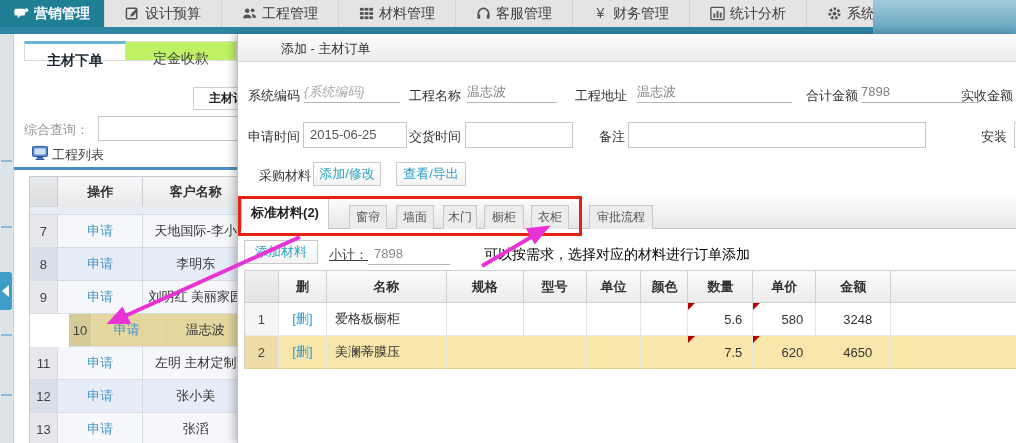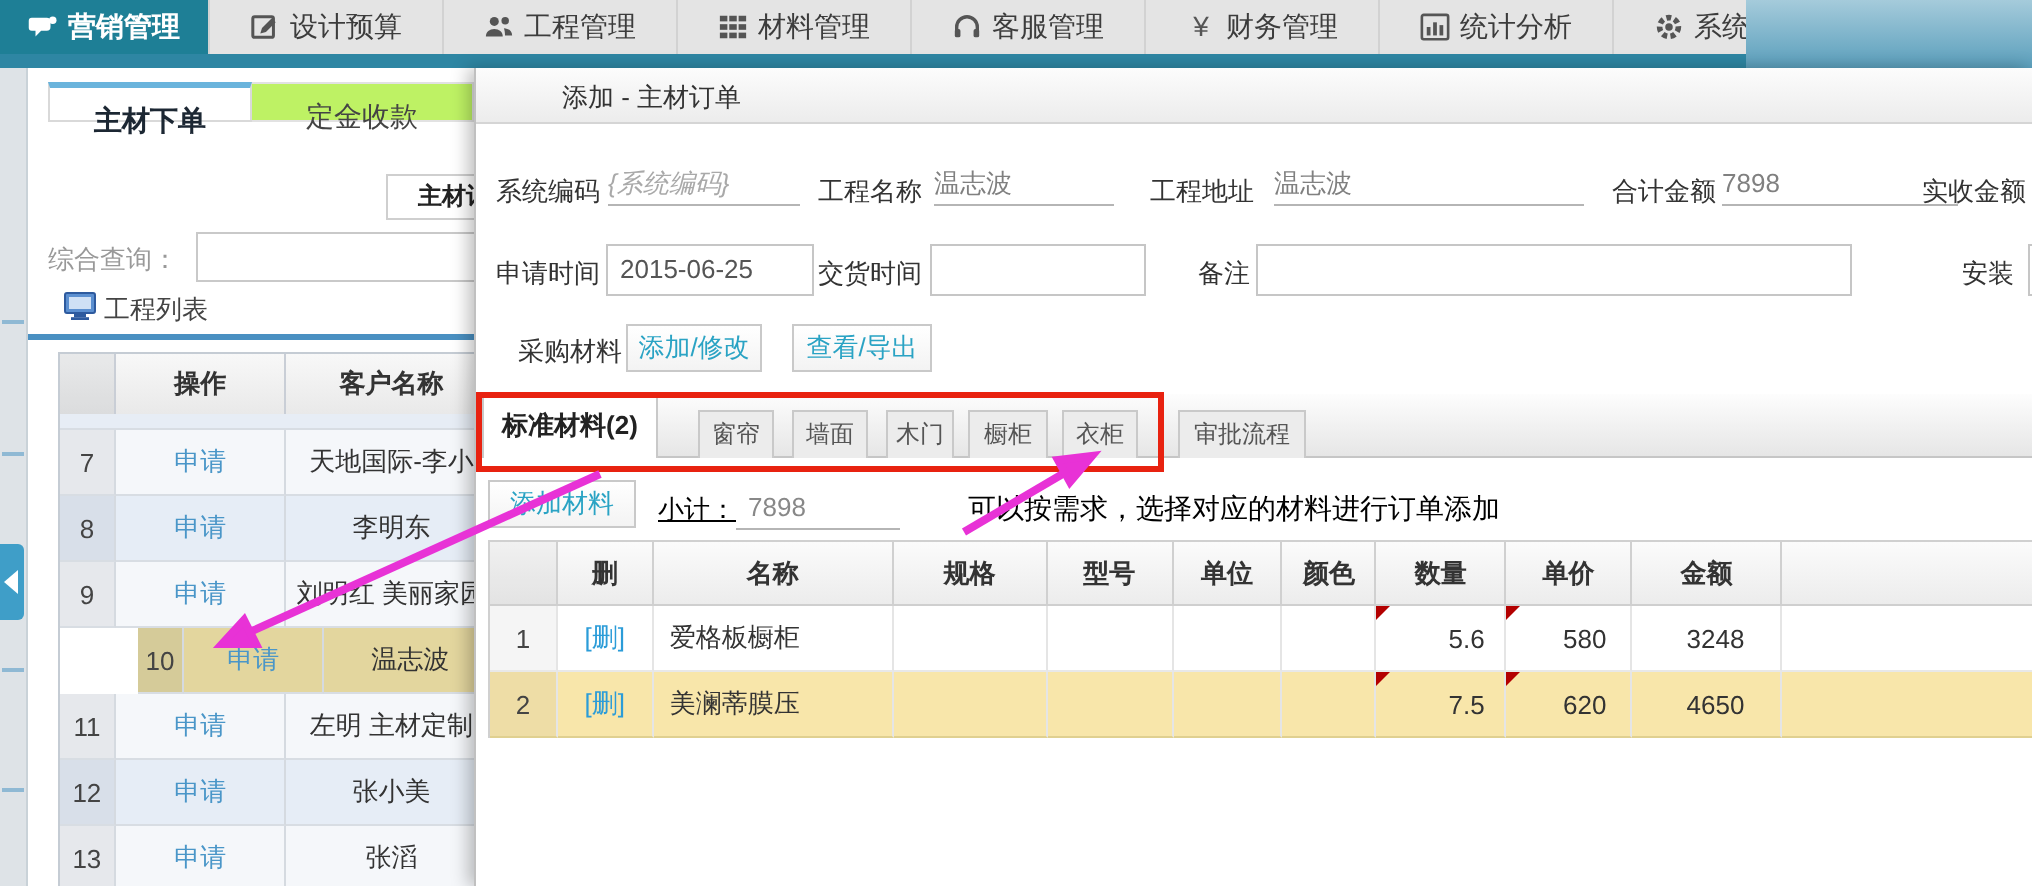--- a/index.html
+++ b/index.html
@@ -59,21 +59,21 @@
   .uinput.ph { color:#a9a9a9;font-style:italic; }
   .binput { position:absolute; height:26px; border:1px solid #c6c6c6; background:#fff; color:#555; line-height:24px; padding-left:6px; }
 
   .teal-btn { position:absolute; height:24px; line-height:22px; text-align:center; background:linear-gradient(#fff,#f3f3f3); border:1px solid #c9c9c9; color:#2aa3c4; cursor:pointer; }
 
   #tabstrip { position:absolute; left:0; top:163px; width:779px; height:32px; background:linear-gradient(#fdfdfd,#e6e6e6); border-bottom:1px solid #c6c6c6; }
   #mtab-active { position:absolute; left:3px; top:163px; width:88px; height:32px; background:#fff; border:1px solid #c9c9c9; border-bottom:none; font-weight:bold; text-align:center; line-height:30px; color:#222; z-index:2; }
   .mtab { position:absolute; top:171px; height:24px; background:#ececec; border:1px solid #c9c9c9; border-bottom:none; font-size:12px; color:#555; text-align:center; line-height:23px; z-index:2; }
   #red-box { position:absolute; left:0px; top:162px; width:344px; height:40px; border:3px solid #e82210; z-index:3; pointer-events:none; }
 
-  #subtotal-label { position:absolute; left:91px; top:212px; color:#000000;text-decoration:underline; }
+  #subtotal-label { position:absolute; left:91px; top:212px; color:#404040;text-decoration:underline; }
   #subtotal-value { position:absolute; left:136px; top:212px; color:#888; }
   #subtotal-line { position:absolute; left:130px; top:230px; width:82px; border-bottom:1px solid #b5b5b5; }
   #annotation { position:absolute; left:246px; top:212px; font-size:14px; color:#000; }
 
   
   #mat-table { position:absolute; left:6px; top:236px; width:773px; border-top:1px solid #d0d0d0; border-left:1px solid #d0d0d0; }
   .mt-hrow { display:flex; height:32px; background:linear-gradient(#fbfbfb,#ececec); font-weight:bold; border-bottom:1px solid #cfcfcf; }
   .mt-hcell { border-right:1px solid #d0d0d0; display:flex; align-items:center; justify-content:center; }
   .mt-row { display:flex; height:33px; background:#fff; }
   .mt-row.selected { background:#f8e6aa; }

